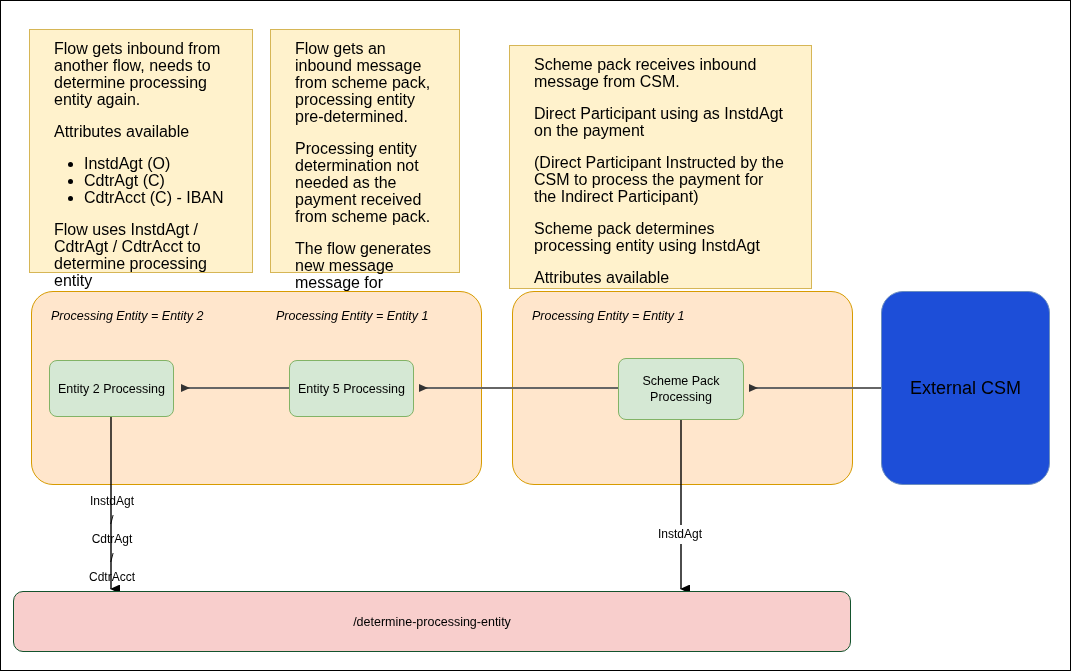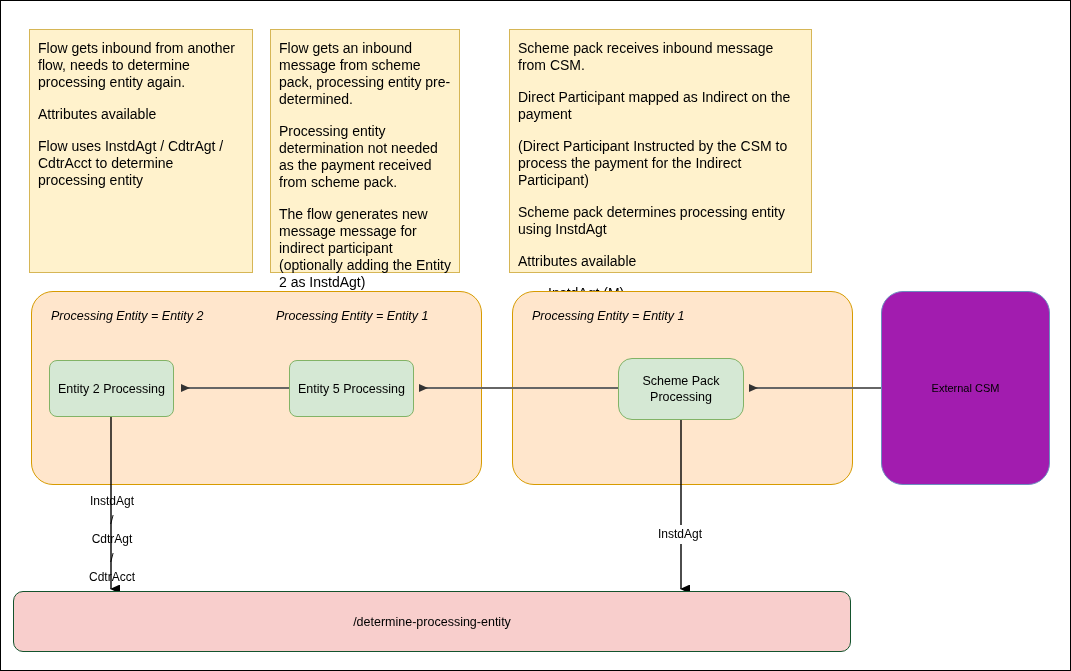--- a/index.html
+++ b/index.html
@@ -17,22 +17,22 @@
     background: #ffffff;
     border: 1px solid #000000;
     box-sizing: border-box;
     overflow: hidden;
   }
   .note {
     position: absolute;
     background: #fff2cc;
     border: 1px solid #d6b656;
     box-sizing: border-box;
-    padding: 10px 8px;
-    font-size: 14px;
+    padding: 10px 24px;
+    font-size: 16px;
     line-height: 17px;
     color: #000000;
   }
   .note p {
     margin: 0 0 15px 0;
   }
   .note p:last-child {
     margin-bottom: 0;
     margin-top: 15px;
   }
@@ -68,29 +68,29 @@
     display: flex;
     align-items: center;
     justify-content: center;
     text-align: center;
     font-size: 12.5px;
     line-height: 16px;
     color: #000000;
   }
   .csm-box {
     position: absolute;
-    background: #a21caf;
+    background: #1d4ed8;
     border: 1px solid #6c8ebf;
     border-radius: 22px;
     box-sizing: border-box;
     display: flex;
     align-items: center;
     justify-content: center;
     text-align: center;
-    font-size: 11px;
+    font-size: 18px;
     color: #000000;
   }
   .endpoint-bar {
     position: absolute;
     background: #f8cecc;
     border: 1px solid #14532d;
     border-radius: 10px;
     box-sizing: border-box;
     display: flex;
     align-items: center;
@@ -118,32 +118,37 @@
   }
 </style>
 </head>
 <body>
 
 <div id="page">
 
   <div class="note" id="note-0" style="left:28px; top:28px; width:224px; height:244px;">
       <p>Flow gets inbound from another flow, needs to determine processing entity again.</p>
       <p>Attributes available</p>
+      <ul>
+        <li>InstdAgt (O)</li>
+        <li>CdtrAgt (C)</li>
+        <li>CdtrAcct (C) - IBAN</li>
+      </ul>
       <p>Flow uses InstdAgt / CdtrAgt / CdtrAcct to determine processing entity</p>
     </div>
 
   <div class="note" id="note-1" style="left:269px; top:28px; width:190px; height:244px;">
       <p>Flow gets an inbound message from scheme pack, processing entity pre-determined.</p>
       <p>Processing entity determination not needed as the payment received from scheme pack.</p>
       <p>The flow generates new message message for indirect participant (optionally adding the Entity 2 as InstdAgt)</p>
     </div>
 
-  <div class="note" id="note-2" style="left:508px; top:28px; width:303px; height:244px;">
+  <div class="note" id="note-2" style="left:508px; top:44px; width:303px; height:244px;">
       <p>Scheme pack receives inbound message from CSM.</p>
-      <p>Direct Participant mapped as Indirect on the payment</p>
+      <p>Direct Participant using as InstdAgt on the payment</p>
       <p>(Direct Participant Instructed by the CSM to process the payment for the Indirect Participant)</p>
       <p>Scheme pack determines processing entity using InstdAgt</p>
       <p>Attributes available</p>
       <ul>
         <li>InstdAgt (M)</li>
         <li>CdtrAgt (C)</li>
         <li>CdtrAcct (C) - IBAN</li>
       </ul>
     </div>
 
@@ -175,21 +180,21 @@
 
     <line x1="110" y1="415" x2="110" y2="588" stroke="#000000" stroke-width="1.4" marker-end="url(#arrowBlackD)"></line>
 
     <line x1="680" y1="419" x2="680" y2="588" stroke="#000000" stroke-width="1.4" marker-end="url(#arrowBlackD)"></line>
   </svg>
 
   <div class="proc-box" style="left:48px; top:359px; width:125px; height:57px;">Entity 2 Processing</div>
 
   <div class="proc-box" style="left:288px; top:359px; width:125px; height:57px;">Entity 5 Processing</div>
 
-  <div class="proc-box" style="left:617px; top:357px; width:126px; height:62px; flex-direction:column;border-radius:14px;">
+  <div class="proc-box" style="left:617px; top:357px; width:126px; height:62px; flex-direction:column;">
     <span>Scheme Pack</span>
     <span>Processing</span>
   </div>
 
   <div class="csm-box" style="left:880px; top:290px; width:169px; height:194px;">External CSM</div>
 
   <div class="edge-label" style="left:80px; top:491px; width:62px; background:transparent; padding:0;">
     <div>InstdAgt</div>
     <div>/</div>
     <div>CdtrAgt</div>

